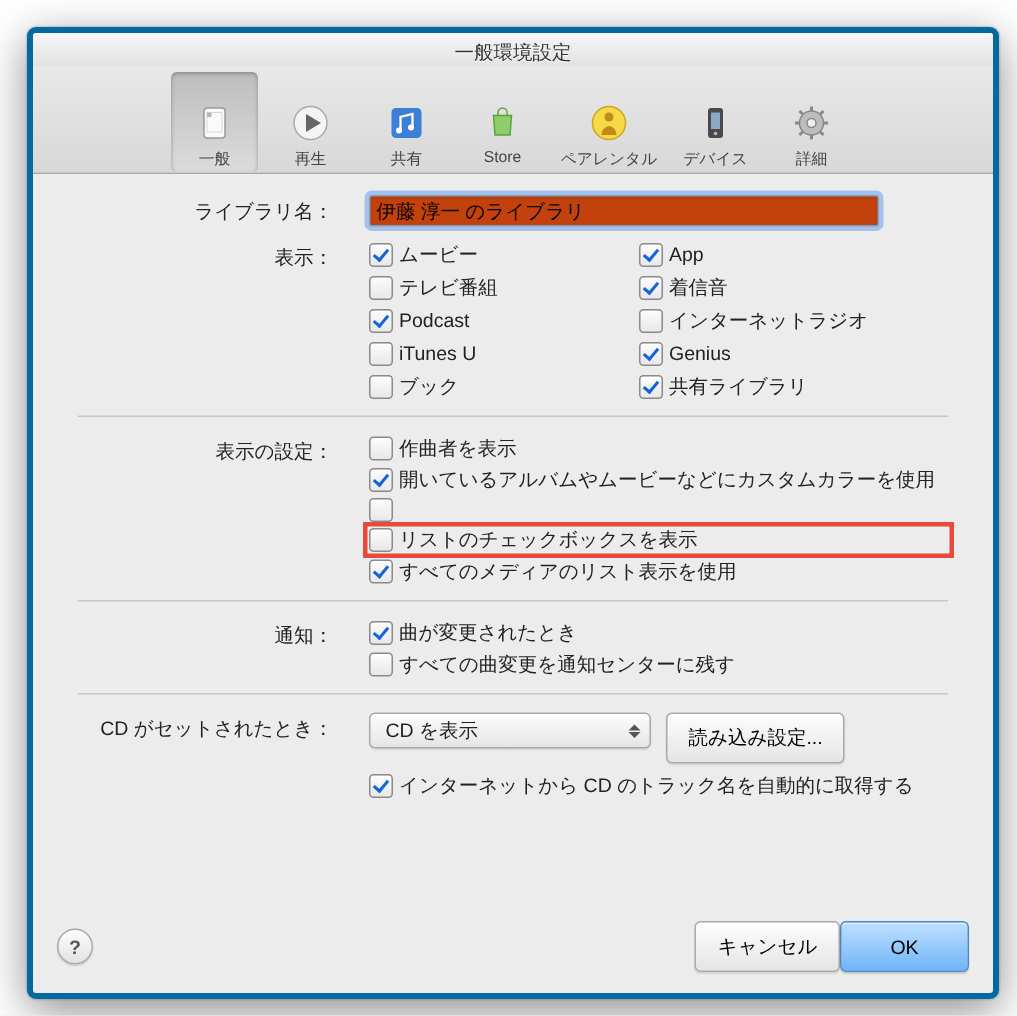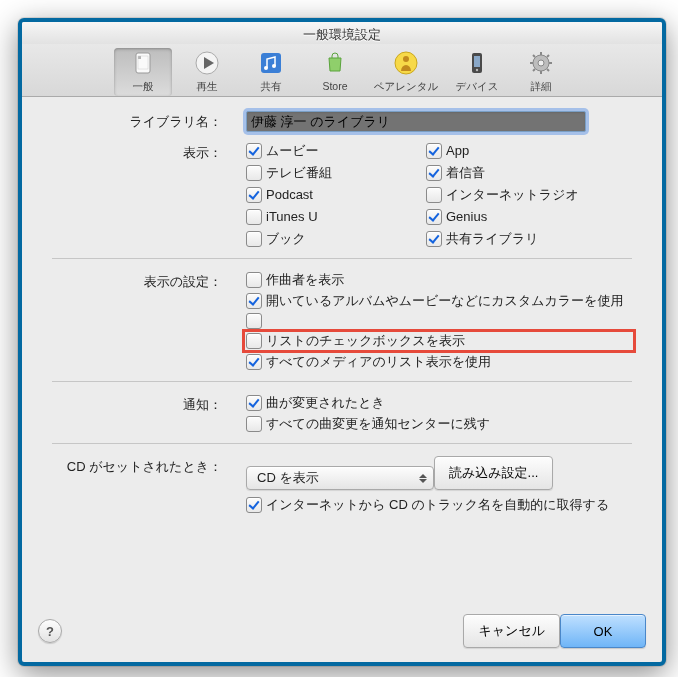--- a/index.html
+++ b/index.html
@@ -43,21 +43,21 @@
     gap: 6px;
     padding: 4px 0 0;
     background: linear-gradient(#e8e8e8,#d8d8d8);
     border-bottom: 1px solid #aaa;
   }
   .tool {
     width: 54px;
     display: flex;
     flex-direction: column;
     align-items: center;
-    padding: 0 2px 2px;
+    padding: 19px 2px 2px;
     border-radius: 4px;
     font-size: 10.5px;
     color: #444;
     gap: 2px;
     cursor: default;
   }
   .tool.selected {
     background: linear-gradient(#bdbdbd,#dcdcdc);
     box-shadow: inset 0 1px 3px rgba(0,0,0,0.3);
   }
@@ -91,21 +91,21 @@
     flex-direction: column;
     gap: 3px;
   }
   .textinput {
     font: inherit;
     padding: 2px 4px;
     border: 1px solid #7a9fc5;
     border-radius: 2px;
     outline: none;
     box-shadow: 0 0 0 3px rgba(80,140,230,0.45), inset 0 1px 2px rgba(0,0,0,0.1);
-    background: #737373;
+    background: #c2410c;
     width: 330px;
   }
   .cols2 {
     display: grid;
     grid-template-columns: 180px 1fr;
     row-gap: 4px;
   }
   label.cb {
     display: flex;
     align-items: center;
@@ -201,21 +201,21 @@
     color: #555;
     box-shadow: 0 1px 1px rgba(0,0,0,0.15);
   }
   .footer .spacer { flex: 1; }
   .highlight {
     outline: 3px solid #e64a3b;
     outline-offset: -1px;
     padding: 1px 2px;
     margin: -1px -2px;
   }
-  .cdrow { display: flex; align-items: flex-end; }
+  .cdrow { display: flex; align-items: flex-start; gap: 10px; }
 </style>
 </head>
 <body>
 <div class="wrap">
   <div class="window">
 
     <div class="titlebar">一般環境設定</div>
 
     <div class="toolbar">
       <div class="tool selected">

